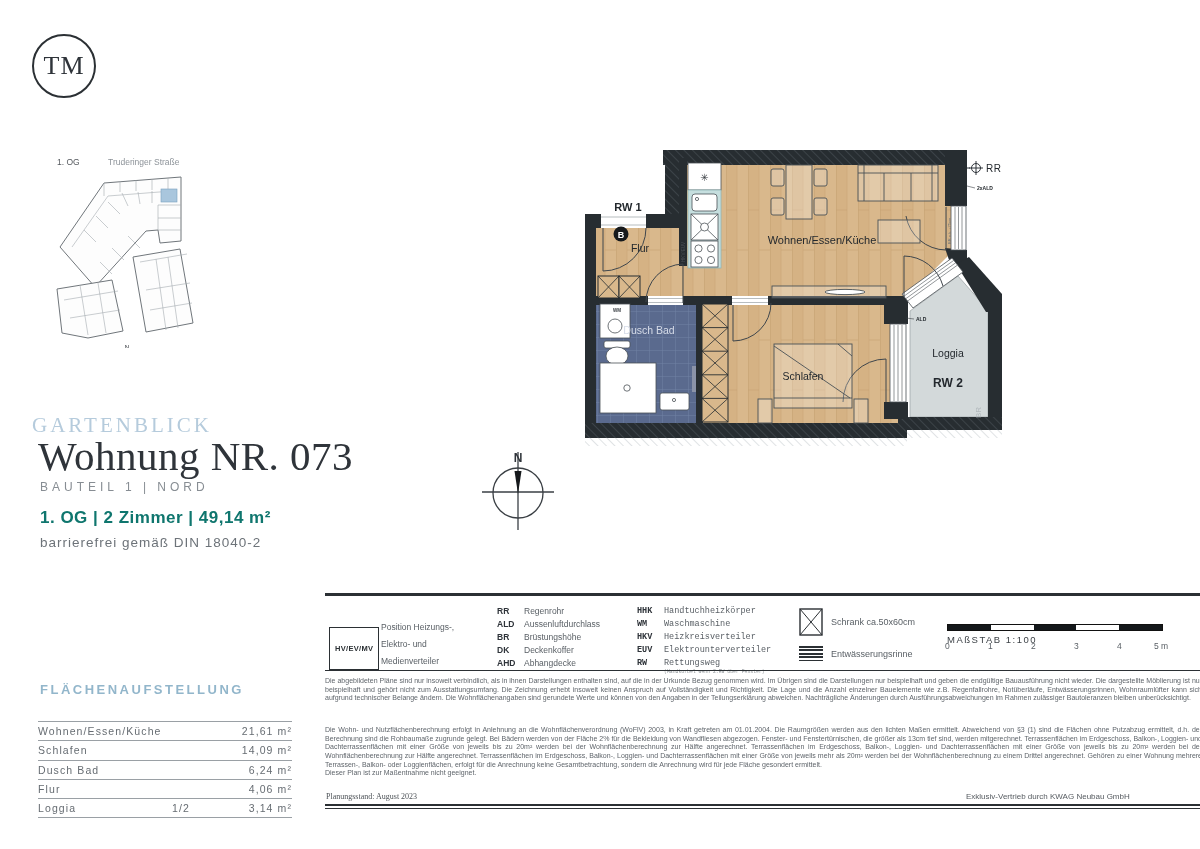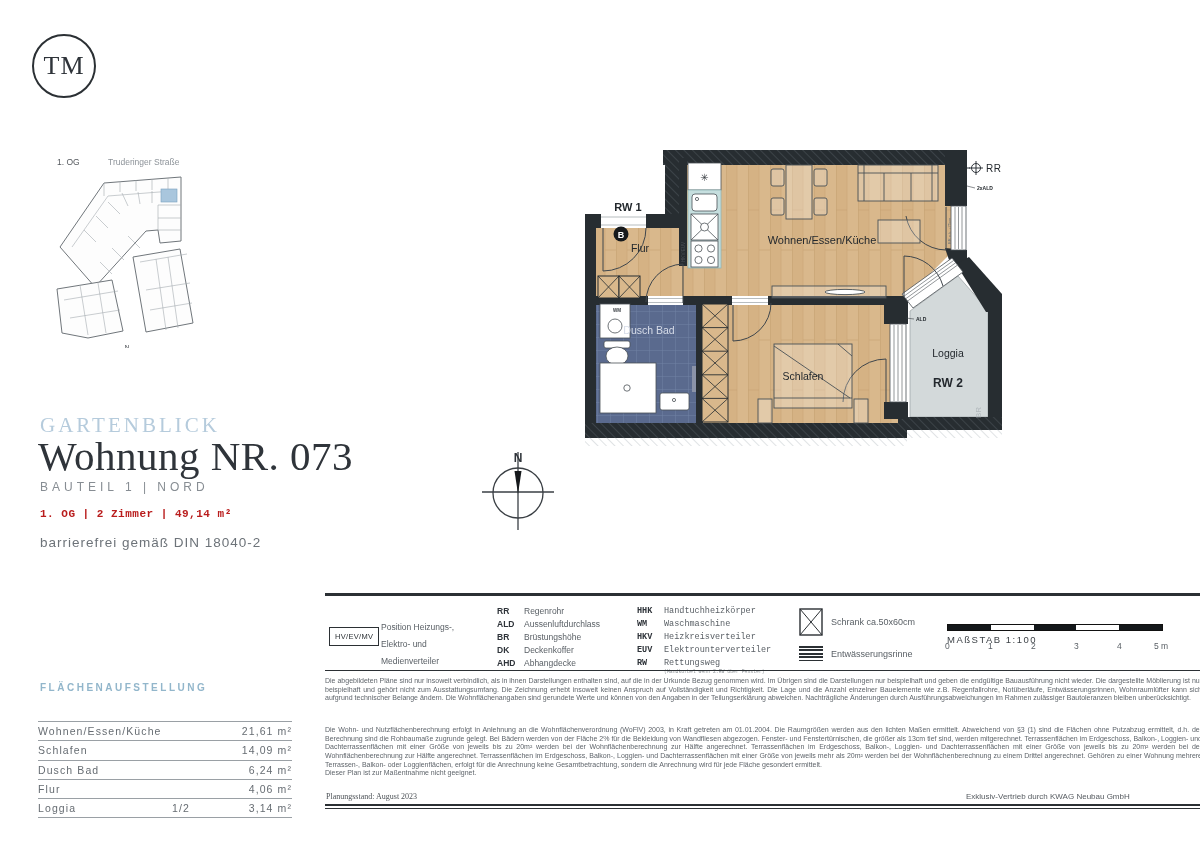--- a/index.html
+++ b/index.html
@@ -9,40 +9,40 @@
   #page { position:relative; width:1200px; height:792px; background:#fff; }
 
   
   .logo-circle { left:32px; top:34px; width:64px; height:64px; border:2px solid #2b3034;
                  border-radius:50%; display:flex; align-items:center; justify-content:center;
                  font-family:"Liberation Serif", serif; font-size:26px; letter-spacing:1px; }
   .brand { left:110px; top:56px; font-family:"Liberation Serif", serif; font-size:21px;
            letter-spacing:1.5px; color:#2b2f33; }
 
   
-  .project   { left:40px; top:413px; font-family:"Liberation Serif", serif; font-size:21px;
+  .project   { left:32px; top:413px; font-family:"Liberation Serif", serif; font-size:21px;
                letter-spacing:3px; color:#b5cbdc; }
   .unit-title{ left:38px; top:432px; font-family:"Liberation Serif", serif; font-size:41px;
                font-weight:400; color:#2f343a; letter-spacing:0.5px; }
   .section   { left:40px; top:480px; font-size:12px; letter-spacing:4px; color:#878d93; }
-  .specs     { left:40px; top:508px; font-size:11px; font-weight:bold; letter-spacing:0.5px; color:#b91c1c;font-family:Liberation Mono, monospace; }
+  .specs     { left:40px; top:508px; font-size:17px; font-weight:bold; letter-spacing:0.5px; color:#0f766e; }
   .access    { left:40px; top:535px; font-size:13.5px; letter-spacing:1px; color:#6d7379;text-align:right; }
 
   
   .siteplan { left:40px; top:148px; width:250px; height:200px; }
   .compass-main { left:478px; top:446px; width:80px; height:88px; }
 
   
   .floorplan { left:580px; top:140px; width:435px; height:306px; }
 
   
   .rule-top    { left:325px; top:593px; width:875px; height:2.5px; background:#2b3034; }
   .rule-bottom { left:325px; top:670px; width:875px; height:1.2px; background:#2b3034; }
-  .hv-box { left:329px; top:627px; border:1.5px solid #2b3034; padding:4px 5px;
-            font-size:7.5px; font-weight:normal; letter-spacing:0.3px; color:#2b3034; }
+  .hv-box { left:329px; top:627px; border:1.5px solid #2b3034; padding:16px 5px;
+            font-size:7.5px; font-weight:bold; letter-spacing:0.3px; color:#2b3034; }
   .hv-desc { left:381px; top:619px; font-size:8.5px; line-height:17px; color:#5a6066; white-space:pre-line; }
   .defs { top:606px; font-size:8.5px; color:#5a6066; }
   .defs .row { display:flex; height:13px; align-items:flex-start; }
   .defs .abbr { font-weight:bold; color:#2f343a; width:27px; flex:none; }
   .defs-1 { left:497px; }
   .defs-2 { left:637px;font-family:Liberation Mono, monospace; }
   .rw-note { font-size:4.8px; color:#8b9196; margin-top:-2px; margin-left:27px; }
   .sym-label { font-size:9px; color:#5a6066; }
   .schrank-label { left:831px; top:617px; }
   .rinne-label   { left:831px; top:649px; }
@@ -65,21 +65,21 @@
   .disc-2 { top:726px; }
   .disc-3 { top:769px; text-align:left; }
 
   
   .foot-left  { left:326px; top:792px; font-size:8px; color:#4d5257;font-family:Liberation Serif, serif; }
   .foot-right { left:966px; top:792px; font-size:8px; color:#565b60; white-space:nowrap; }
   .foot-rule  { left:325px; top:804px; width:875px; height:5px;
                 border-top:2.5px solid #2b3034; border-bottom:1px solid #2b3034; }
 
   
-  .area-heading { left:40px; top:682px; font-size:10px; font-weight:bold;
+  .area-heading { left:40px; top:682px; font-size:13px; font-weight:bold;
                   letter-spacing:2.5px; color:#92b6cb; }
   .area-table { left:38px; top:721px; width:254px; border-top:1px solid #9aa0a5; }
   .area-row { display:flex; align-items:center; height:19.3px; border-bottom:1px solid #9aa0a5;
               font-size:10.5px; letter-spacing:1.1px; color:#666c72; }
   .area-row .lbl { flex:1; }
   .area-row .fac { width:48px; }
   .area-row .val { width:72px; text-align:right; }
 
   svg text { font-family:"Liberation Sans", sans-serif; }
 </style>

